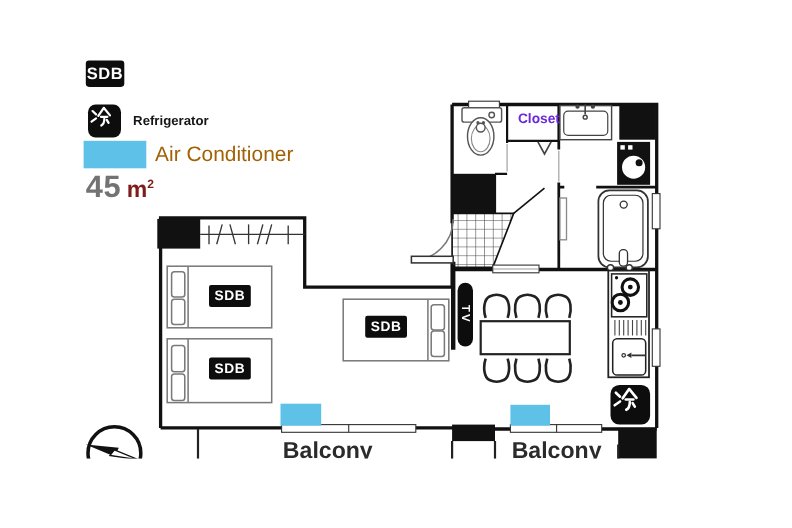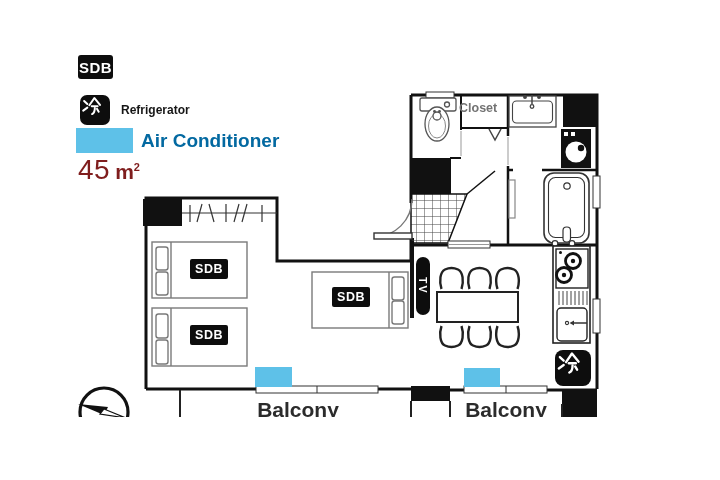--- a/index.html
+++ b/index.html
@@ -11,28 +11,28 @@
              color:#fff;font-size:15px;font-weight:800;display:flex;align-items:center;justify-content:center;
              letter-spacing:.5px;}
   .legend-sdb-label{left:121px;top:55px;height:24px;display:flex;align-items:center;
              font-size:17.5px;font-weight:700;color:#161616;white-space:nowrap;}
   .rei-badge-legend{left:80px;top:95px;width:30px;height:30px;background:#0d0d0d;border-radius:7px;
              display:flex;align-items:center;justify-content:center;}
   .legend-rei-label{left:121px;top:95px;height:30px;display:flex;align-items:center;
              font-size:12px;font-weight:700;color:#161616;}
   .ac-swatch{left:76px;top:128px;width:57px;height:25px;background:#5ec1e8;}
   .legend-ac-label{left:141px;top:128px;height:25px;display:flex;align-items:center;
-             font-size:19px;font-weight:700;color:#0369a1;}
+             font-size:19px;font-weight:400;color:#a16207;}
   .legend-area{left:78px;top:154px;height:32px;display:flex;align-items:baseline;gap:8px;}
   .area-label{font-size:17px;font-weight:700;color:#161616;}
-  .area-value{font-size:28px;font-weight:400;color:#7f1d1d;letter-spacing:.5px;}
+  .area-value{font-size:28px;font-weight:700;color:#737373;letter-spacing:.5px;}
   .area-unit{font-size:21px;font-weight:700;color:#7f1d1d;margin-left:-3px;}
   .area-unit sup{font-size:11px;font-weight:700;}
   
-  .closet-label{left:459px;top:101px;width:50px;text-align:left;font-size:12.5px;font-weight:700;color:#737373;}
+  .closet-label{left:459px;top:101px;width:50px;text-align:right;font-size:12.5px;font-weight:700;color:#6d28d9;}
   .tv-badge{left:416px;top:257px;width:14px;height:58px;background:#0d0d0d;border-radius:7px;
             display:flex;align-items:center;justify-content:center;}
   .tv-badge span{writing-mode:vertical-rl;text-orientation:mixed;color:#fff;font-size:10.5px;
             font-weight:800;letter-spacing:2px;}
   .sdb-plan{width:38px;height:20px;background:#0d0d0d;border-radius:2px;color:#fff;
             font-size:12.5px;font-weight:800;display:flex;align-items:center;justify-content:center;letter-spacing:.5px;}
   .sdb-1{left:190px;top:259px;} .sdb-2{left:190px;top:325px;} .sdb-3{left:332px;top:287px;}
   .rei-badge-plan{left:555px;top:350px;width:36px;height:36px;background:#0d0d0d;border-radius:8px;
             display:flex;align-items:center;justify-content:center;}
   .ac-unit{background:#5ec1e8;}

